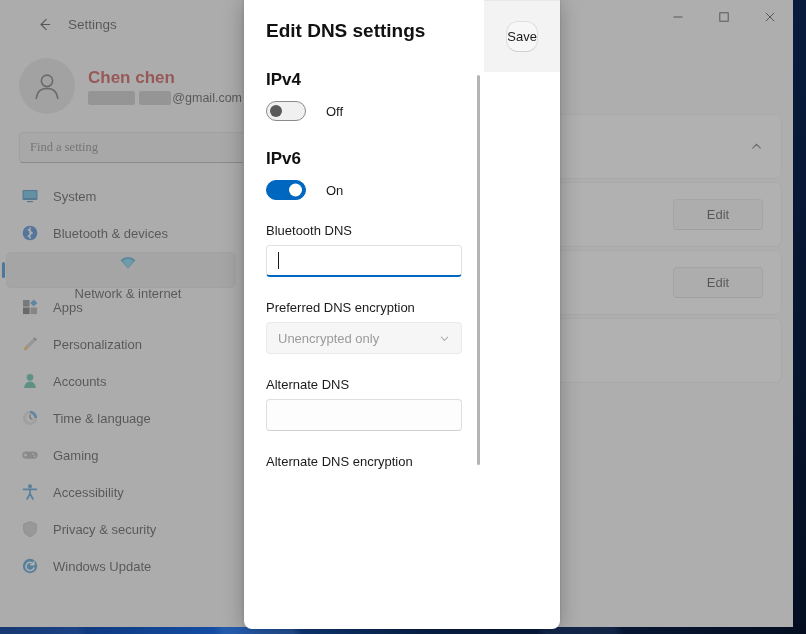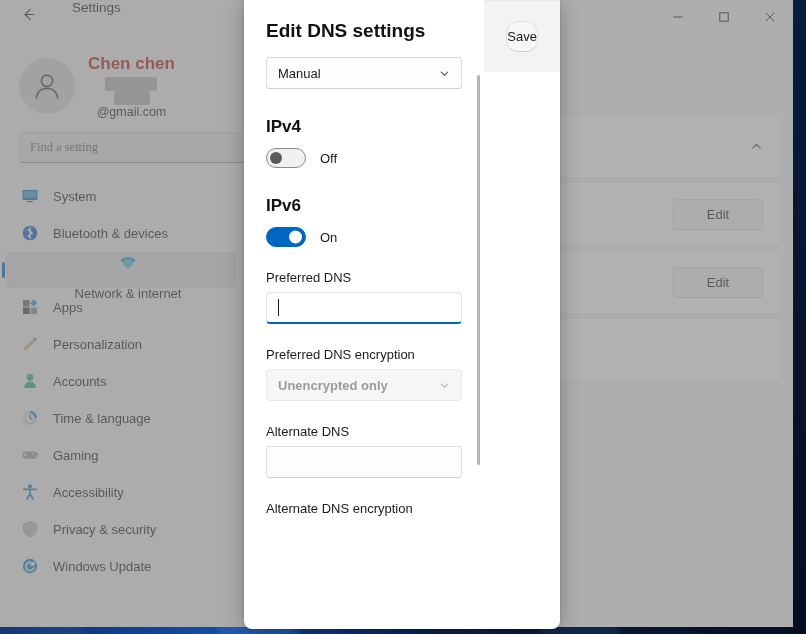--- a/index.html
+++ b/index.html
@@ -47,23 +47,23 @@
   
   #sidebar {
     width: 243px; height: 627px;
     background: #eeeeee;
     border-right: 1px solid #e2e2e2;
     flex: 0 0 243px;
     position: relative;
   }
   .titlebar-left {
     height: 48px;
-    display: flex; 
-    padding-left: 14px;
-    gap: 30px;
+    display: flex; align-items: center;
+    padding-left: 30px;
+    gap: 10px;
   }
   .back-btn {
     width: 28px; height: 28px;
     display: flex; align-items: center; justify-content: center;
     border-radius: 5px;
     color: #1b1b1b;
   }
   .back-arrow { width: 17px; height: 17px; display: block; }
   .app-title { font-size: 13.5px; color: #1b1b1b; }
 
@@ -77,21 +77,21 @@
     width: 56px; height: 56px; border-radius: 50%;
     background: #d4d4d4;
     display: flex; align-items: center; justify-content: center;
     flex: 0 0 56px;
   }
   .avatar svg { width: 34px; height: 34px; }
   .profile-text { display: flex; flex-direction: column; gap: 3px; min-width: 0; }
   .profile-name { font-size: 17px; font-weight: bold; color: #b91c1c; }
   .profile-email {
     font-size: 12.5px; color: #1b1b1b;
-    display: flex; align-items: center; flex-direction: column;
+    display: flex; align-items: center;
   }
   .redacted {
     display: inline-block;
     height: 14px;
     background: #b5b5b5;
     border-radius: 2px;
     margin-right: 1px;
   }
   .redacted.a { width: 52px; }
   .redacted.b { width: 36px; margin-left: 3px; }
@@ -238,32 +238,31 @@
     background: #fdfdfd;
     display: flex; align-items: center;
     padding: 0 11px;
     font-size: 13px; color: #1b1b1b;
     justify-content: space-between;
   }
   .combo.disabled {
     background: #f6f6f6;
     border-color: #eaeaea;
     color: #9b9b9b;
-    font-weight: bold;
   }
   .combo .chev { width: 11px; height: 11px; display: block; color: #555; }
   .combo.disabled .chev { color: #b0b0b0; }
 
   .section-head {
     font-size: 17px; font-weight: bold;
     color: #111;
     margin-top: 28px;
     margin-bottom: 11px;
   }
-  .toggle-row { display: flex; align-items: center; gap: 14px; }
+  .toggle-row { display: flex; align-items: center; gap: 20px; }
   .toggle {
     width: 40px; height: 20px;
     border-radius: 10px;
     position: relative;
     flex: 0 0 40px;
   }
   .toggle.off {
     background: #f0f0f0;
     border: 1px solid #8a8a8a;
   }
@@ -551,44 +550,38 @@
 
   <div id="dim-overlay"></div>
 </div>
 
 <div id="dns-dialog">
 
   <div class="dlg-body">
 
     <div class="dlg-title">Edit DNS settings</div>
 
-    <div class="combo">
-      <span>Manual</span>
-      <svg class="chev" viewBox="0 0 12 12" fill="none" stroke="currentColor" stroke-width="1.2">
-        <path d="M2.5 4.5 L6 8 L9.5 4.5" stroke-linecap="round" stroke-linejoin="round"></path>
-      </svg>
-    </div>
 
     <div class="section-head">IPv4</div>
     <div class="toggle-row">
       <div class="toggle off">
         <span class="knob"></span>
       </div>
       <span class="toggle-label">Off</span>
     </div>
 
     <div class="section-head">IPv6</div>
     <div class="toggle-row">
       <div class="toggle on">
         <span class="knob"></span>
       </div>
       <span class="toggle-label">On</span>
     </div>
 
-    <div class="field-label">Preferred DNS</div>
+    <div class="field-label">Bluetooth DNS</div>
     <div class="text-input focused">
       <span class="caret"></span>
     </div>
 
     <div class="field-label">Preferred DNS encryption</div>
     <div class="combo disabled">
       <span>Unencrypted only</span>
       <svg class="chev" viewBox="0 0 12 12" fill="none" stroke="currentColor" stroke-width="1.2">
         <path d="M2.5 4.5 L6 8 L9.5 4.5" stroke-linecap="round" stroke-linejoin="round"></path>
       </svg>

